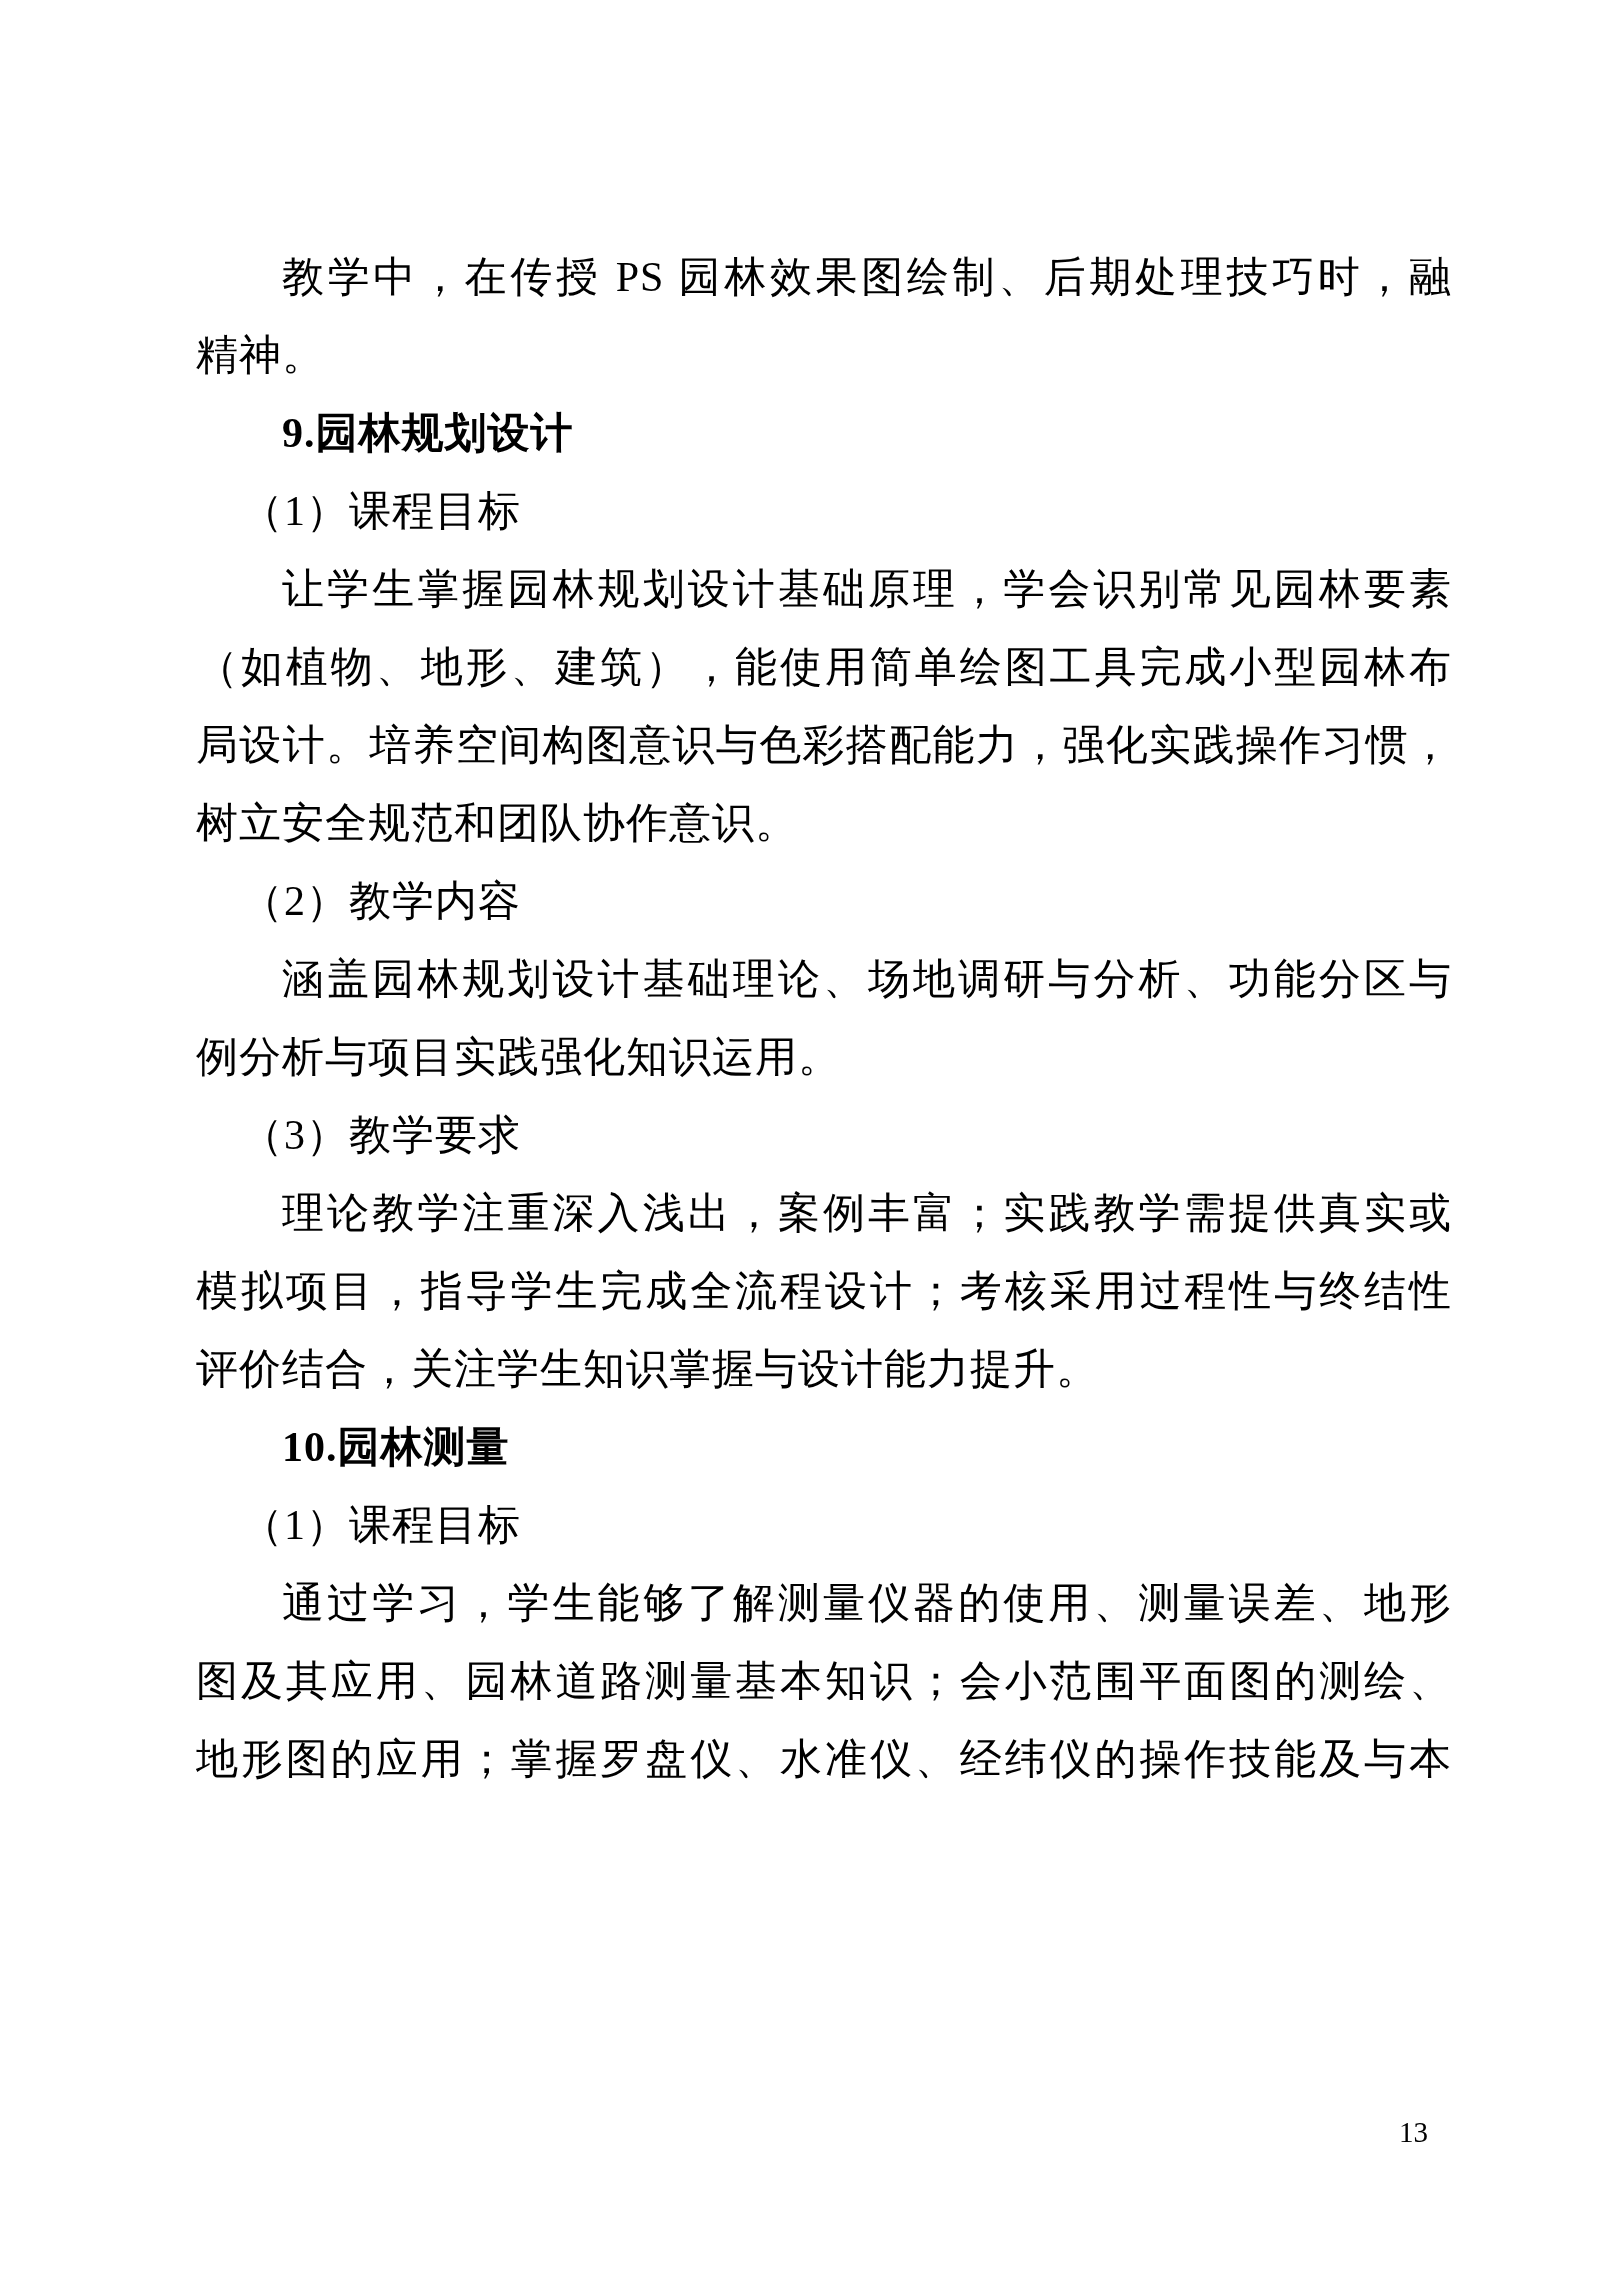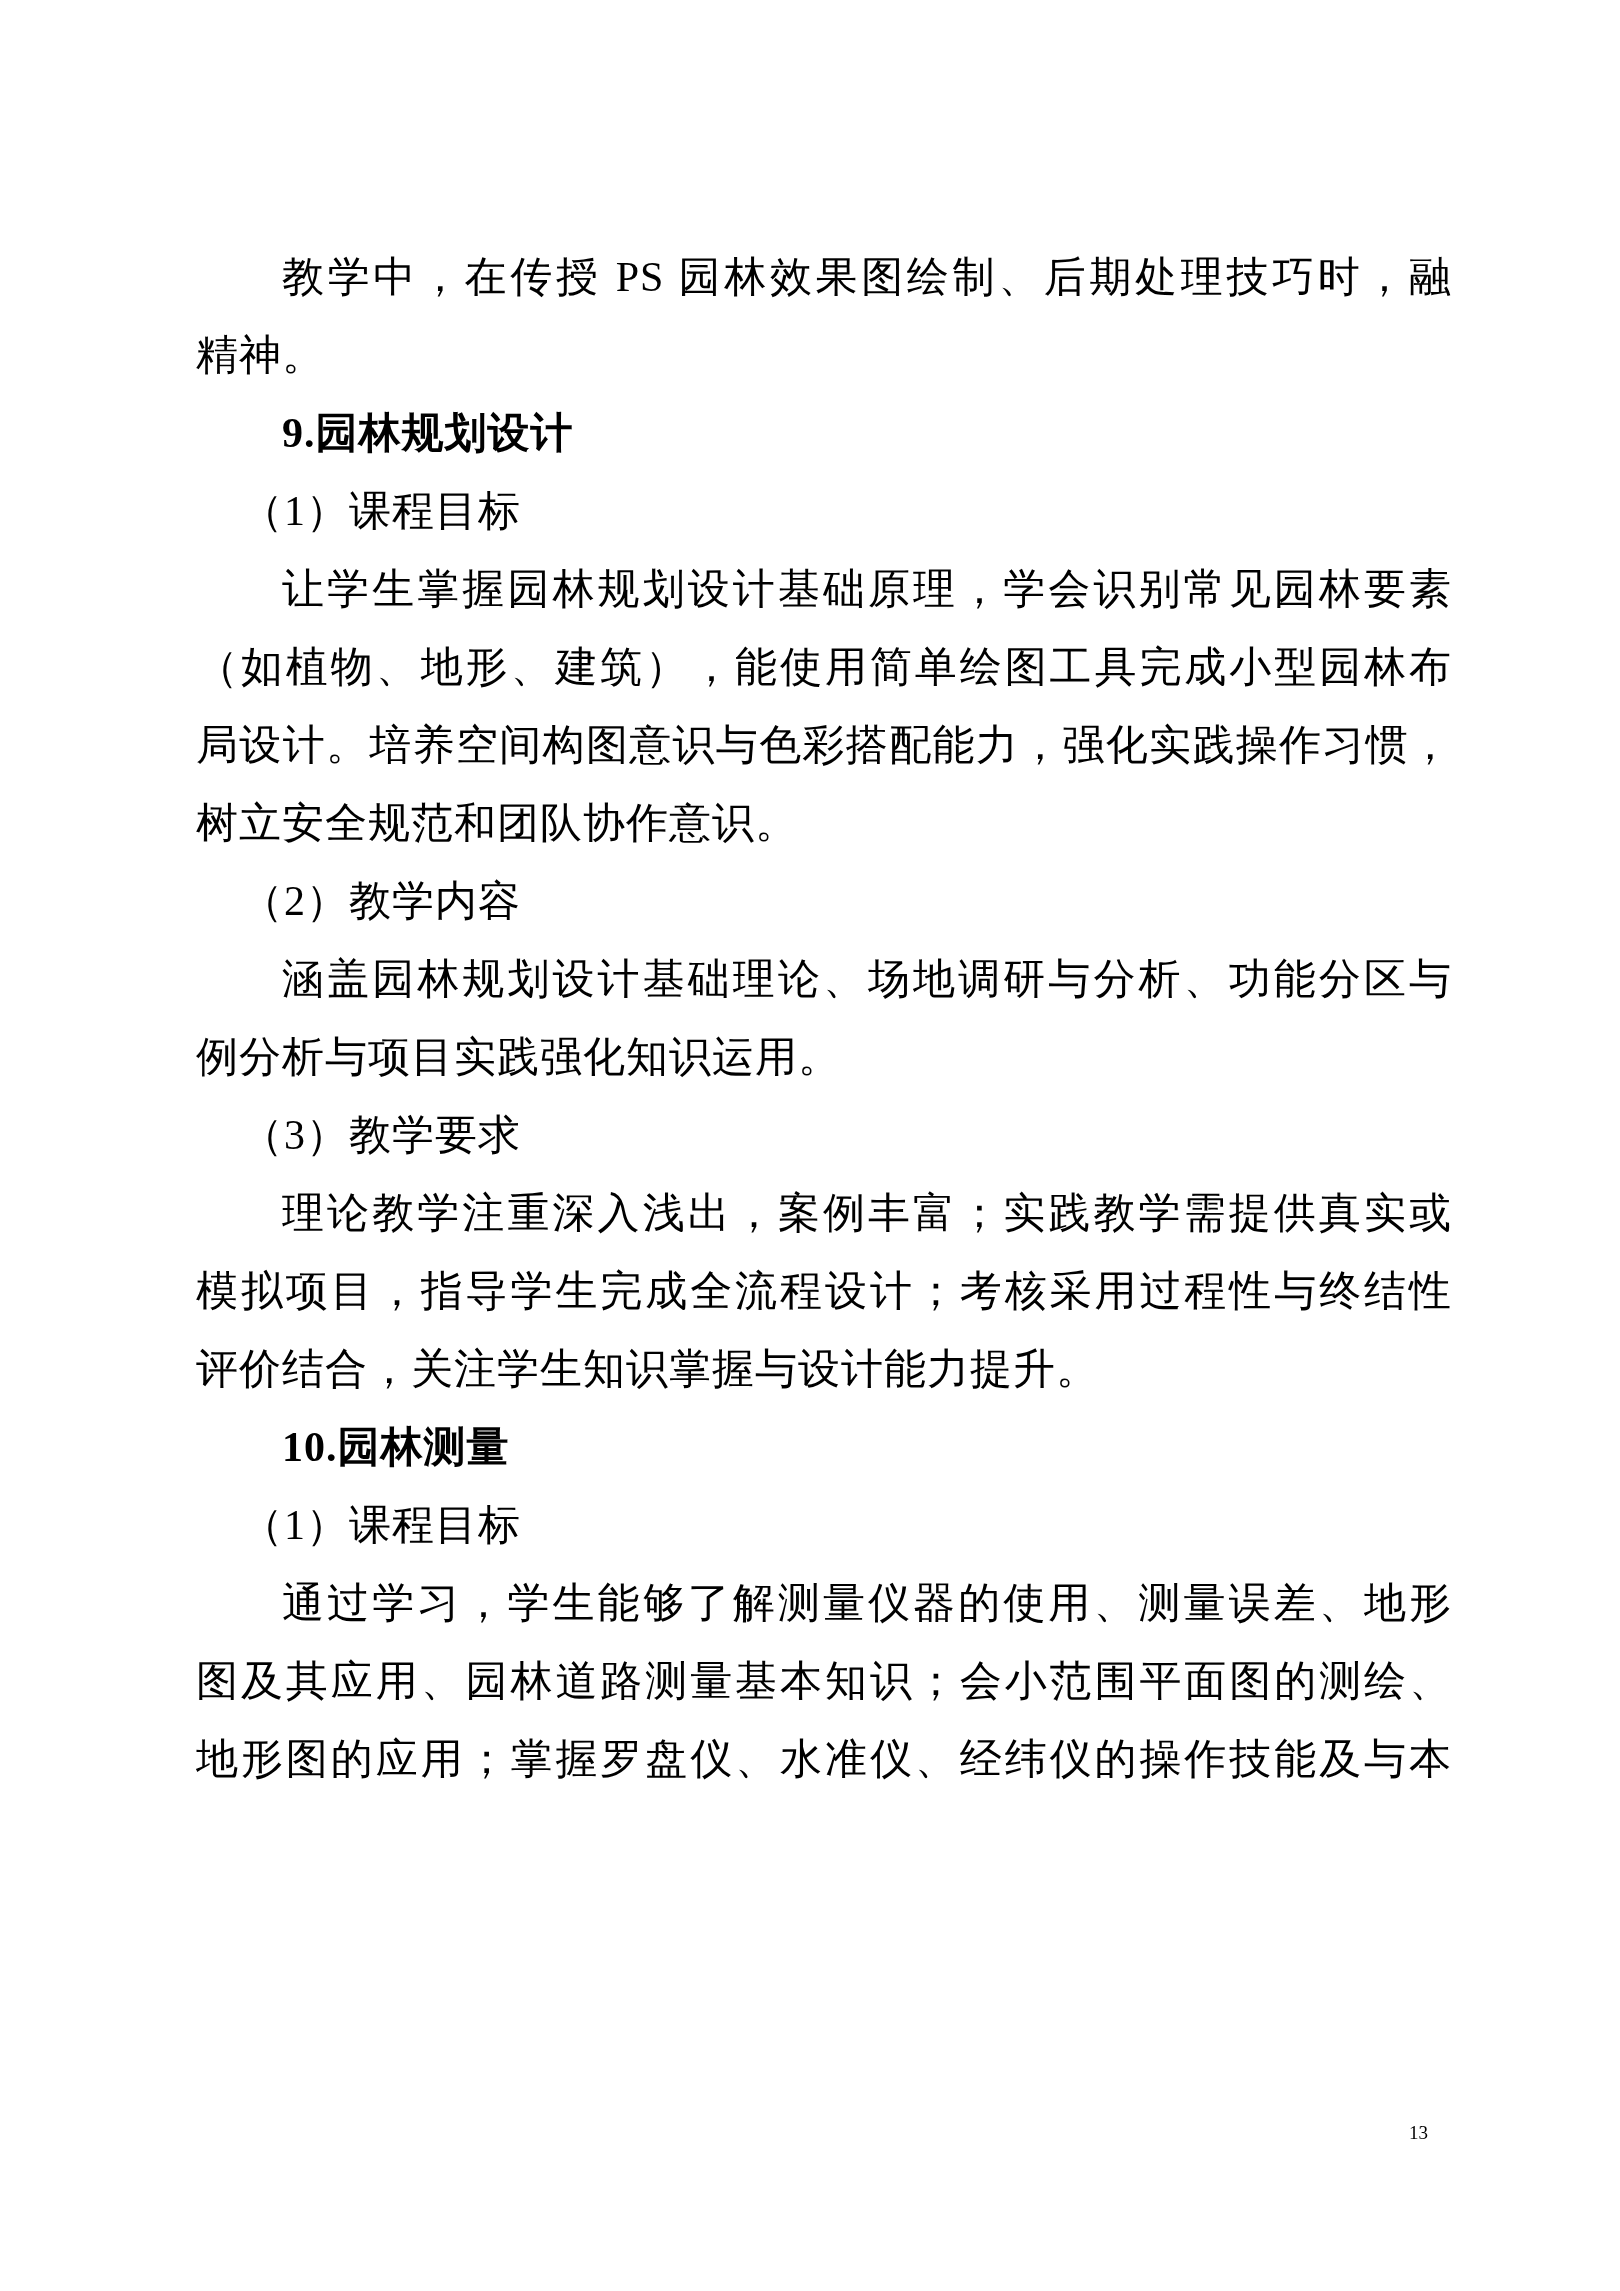--- a/index.html
+++ b/index.html
@@ -34,21 +34,21 @@
   }
   .ind2{ text-indent:86px; }
   .ind1{ text-indent:45px; }
   .heading{
     font-weight:bold;
   }
   .footer{
     position:absolute;
     top:2115px;
     right:192px;
-    font-size:19px;
+    font-size:29px;
     line-height:35px;
     color:#000000;
   }
 </style>
 </head>
 <body>
 
 <div class="page">
   <div class="text-block">
     <div class="ln full ind2">教学中，在传授 PS 园林效果图绘制、后期处理技巧时，融</div>

